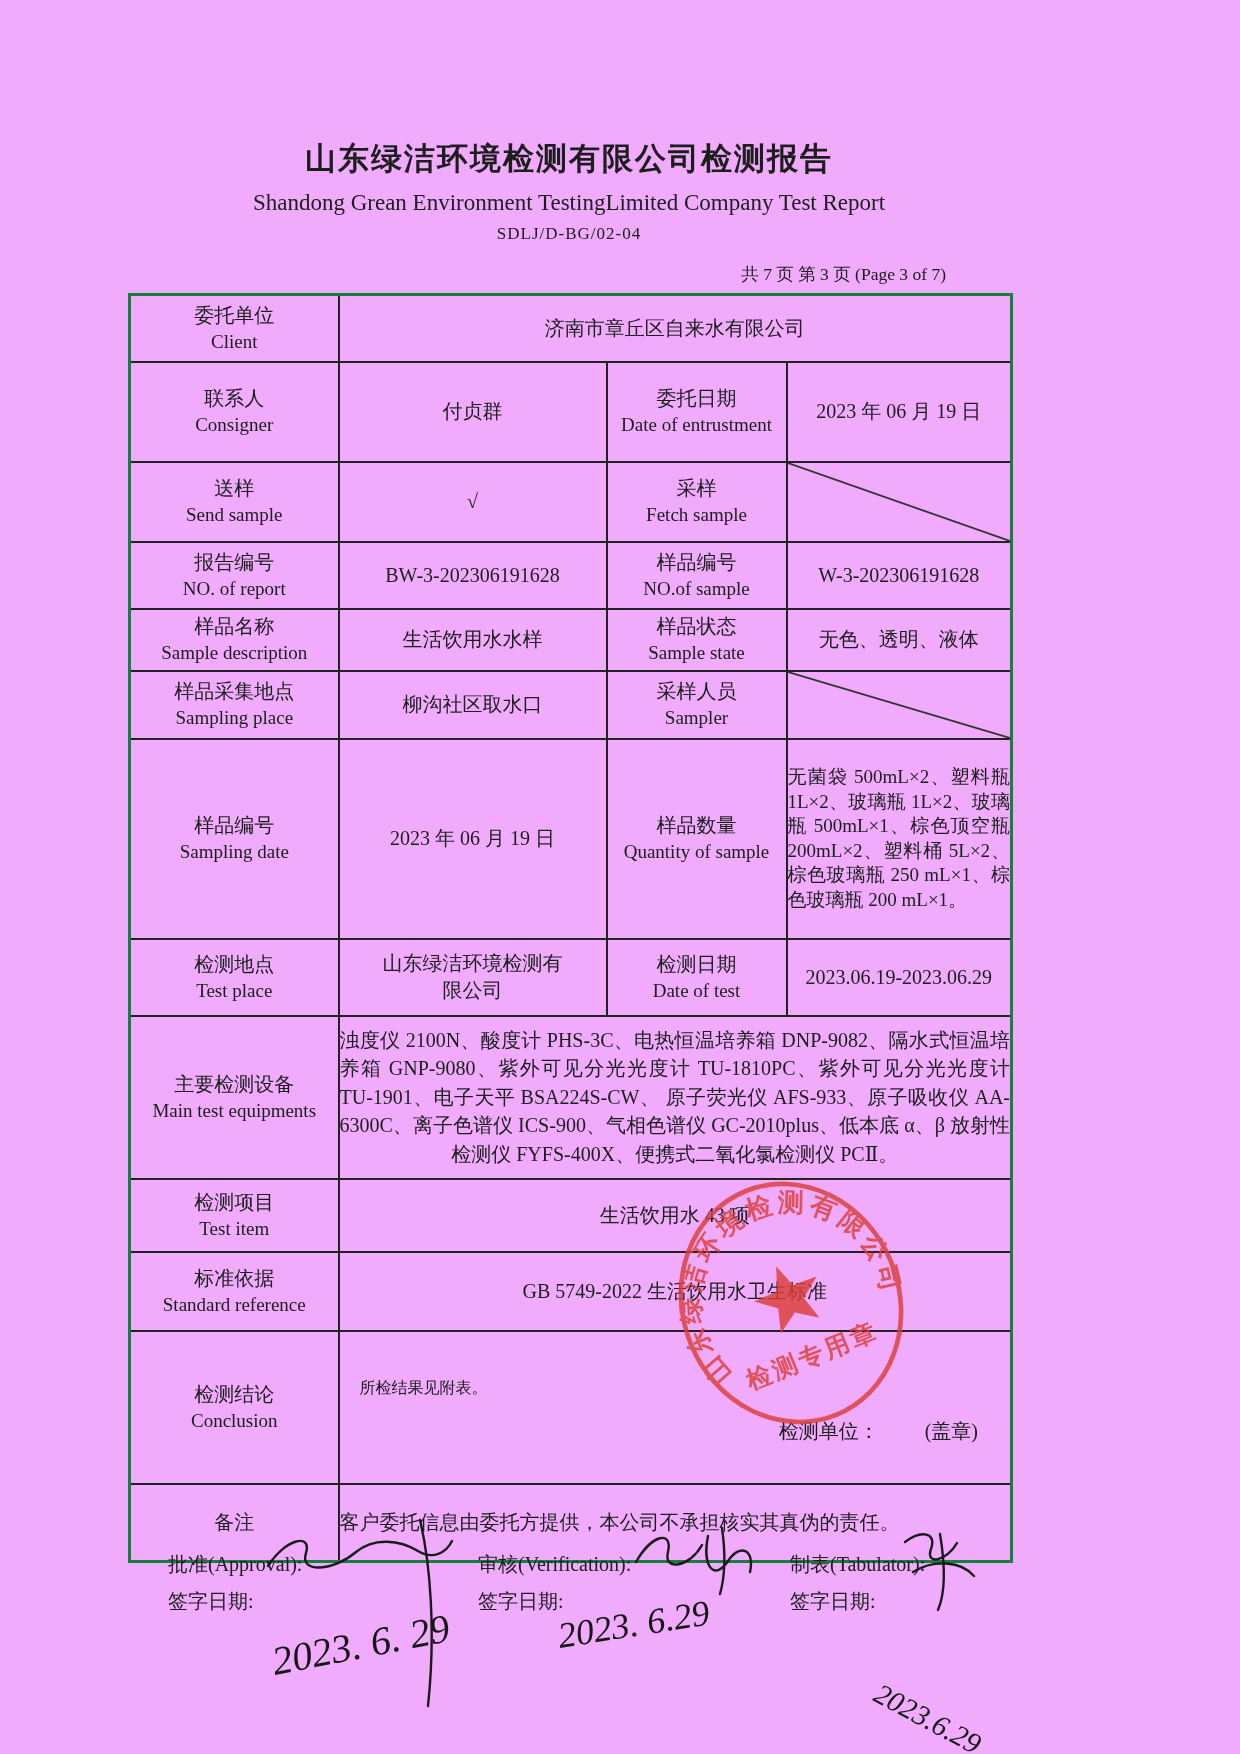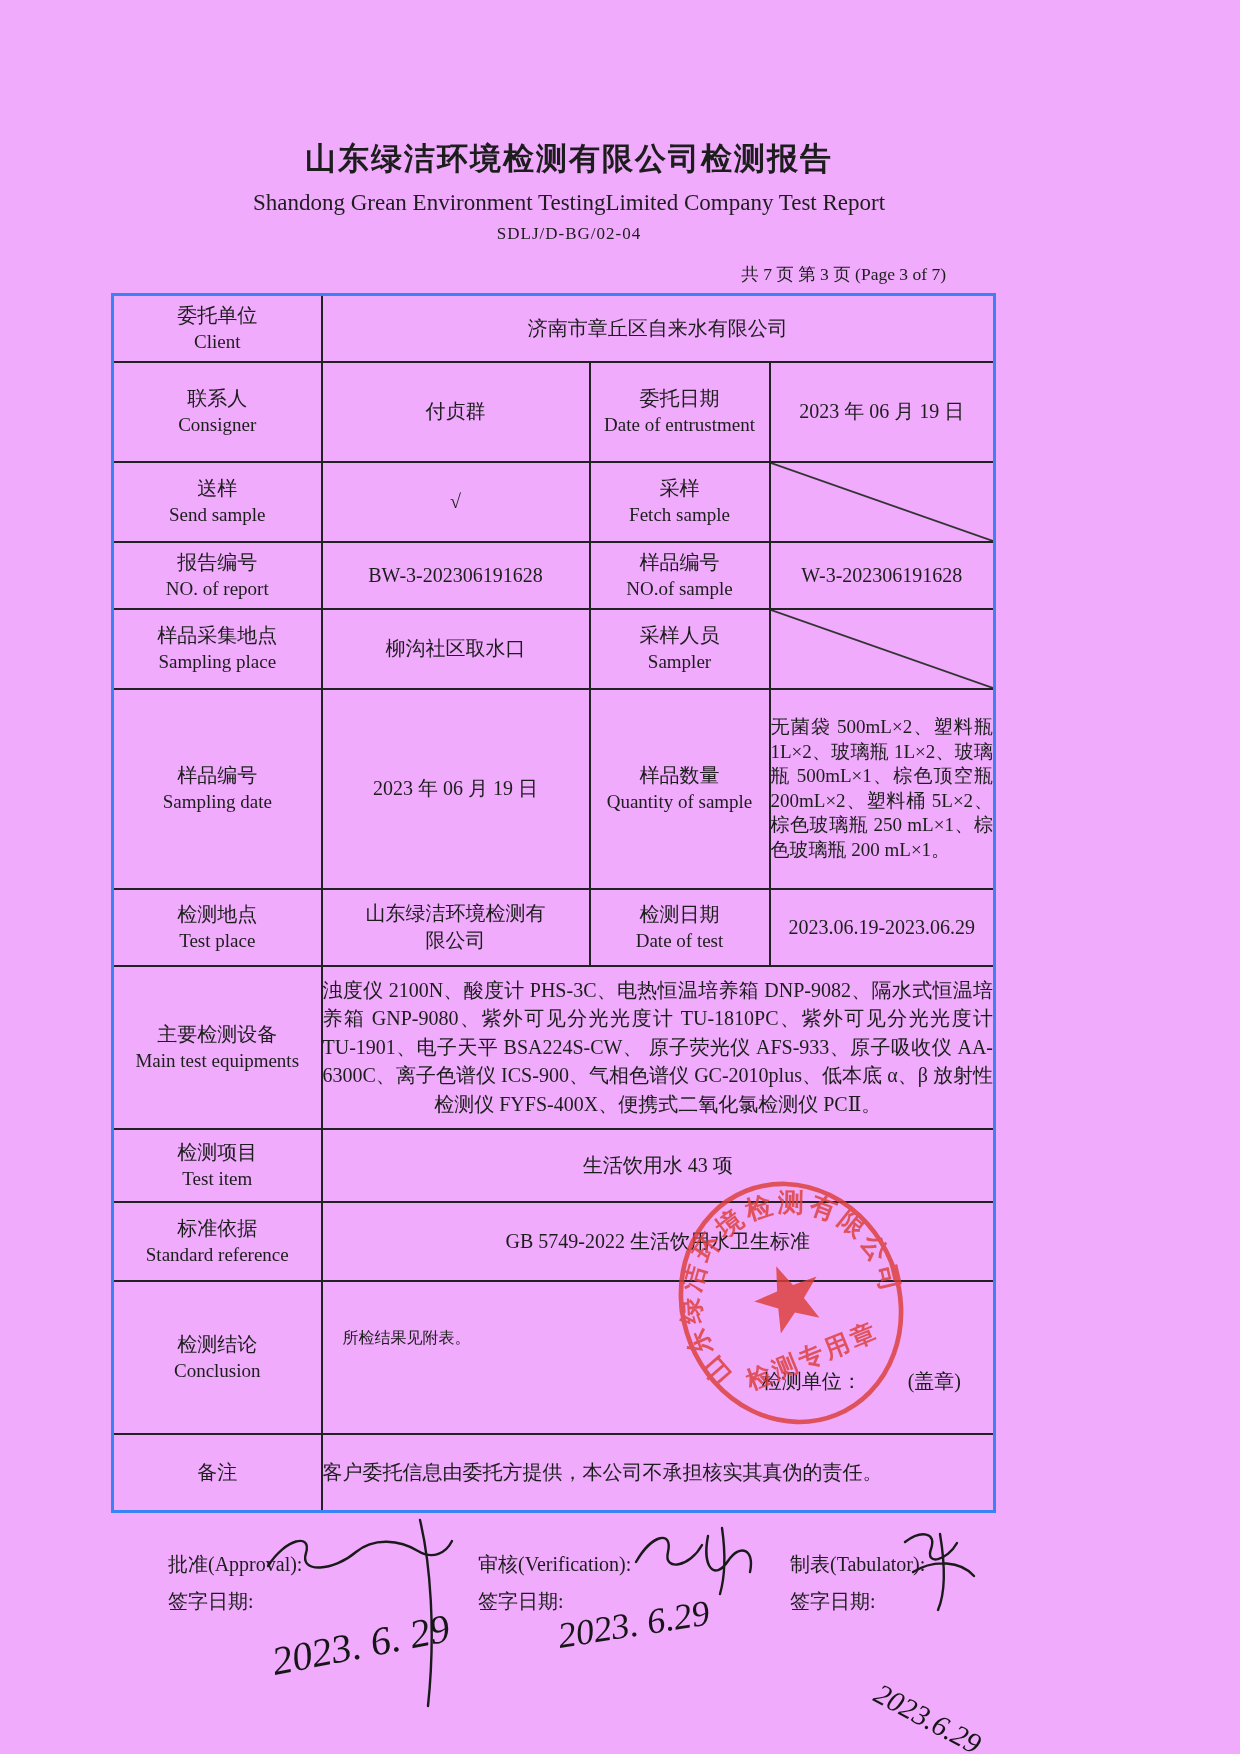--- a/index.html
+++ b/index.html
@@ -7,23 +7,23 @@
     position:relative;width:1240px;height:1754px;margin:0 auto;
     background:#f0abfc;color:#1d1d1d;overflow:hidden;
     font-family:"Liberation Serif","DejaVu Serif",serif;
   }
   .header{position:absolute;top:138px;left:128px;width:882px;text-align:center;}
   .title-zh{font-size:31px;font-weight:bold;letter-spacing:2px;}
   .title-en{font-size:23px;font-weight:normal;margin-top:10px;}
   .doc-code{font-size:17px;margin-top:8px;letter-spacing:1px;}
   .page-info{position:absolute;top:262px;left:128px;width:818px;text-align:right;font-size:17.5px;}
   table.report{
-    position:absolute;top:293px;left:111px;width:882px;
+    position:absolute;top:293px;left:128px;width:882px;
     border-collapse:collapse;table-layout:fixed;
-    border:3px solid #3b82f6;
+    border:3px solid #15803d;
     padding-left:28px;
   }
   table.report td{border:2px solid #222;padding:0;vertical-align:middle;overflow:hidden;}
   .lbl{text-align:center;}
   .lbl .zh{display:block;font-size:20px;line-height:27px;}
   .lbl .en{display:block;font-size:19px;line-height:26px;}
   .val{text-align:center;font-size:20px;margin-left:33px;}
   .slash{
     background-image:linear-gradient(to top right,
       transparent calc(50% - 1.4px), #333 calc(50% - 0.4px),
@@ -98,21 +98,33 @@
         <span class="zh">报告编号</span>
         <span class="en">NO. of report</span>
       </td>
       <td class="val">BW-3-202306191628</td>
       <td class="lbl">
         <span class="zh">样品编号</span>
         <span class="en">NO.of sample</span>
       </td>
       <td class="val">W-3-202306191628</td>
     </tr>
-    <tr style="height:80px">
+    <tr style="height:62px">
+      <td class="lbl">
+        <span class="zh">样品名称</span>
+        <span class="en">Sample description</span>
+      </td>
+      <td class="val">生活饮用水水样</td>
+      <td class="lbl">
+        <span class="zh">样品状态</span>
+        <span class="en">Sample state</span>
+      </td>
+      <td class="val">无色、透明、液体</td>
+    </tr>
+    <tr style="height:68px">
       <td class="lbl">
         <span class="zh">样品采集地点</span>
         <span class="en">Sampling place</span>
       </td>
       <td class="val">柳沟社区取水口</td>
       <td class="lbl">
         <span class="zh">采样人员</span>
         <span class="en">Sampler</span>
       </td>
       <td class="val slash"></td>

